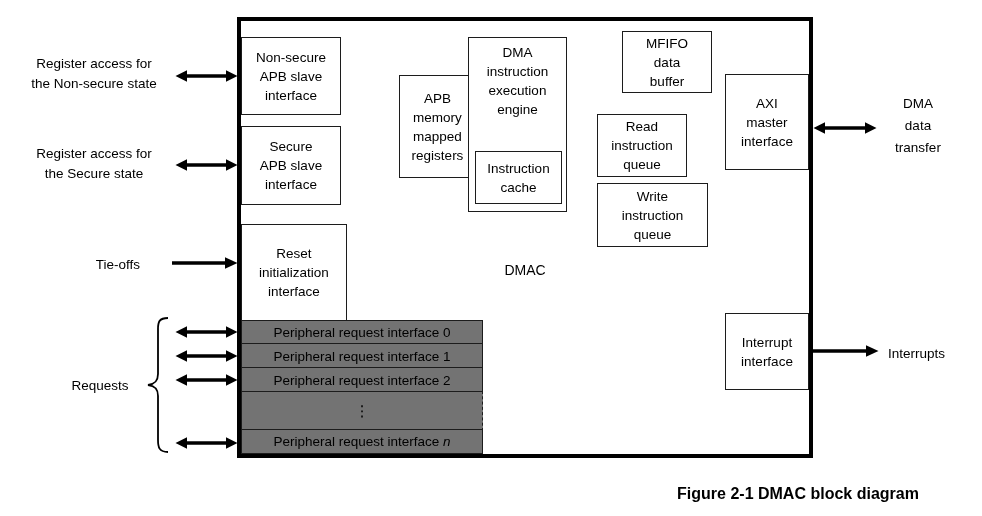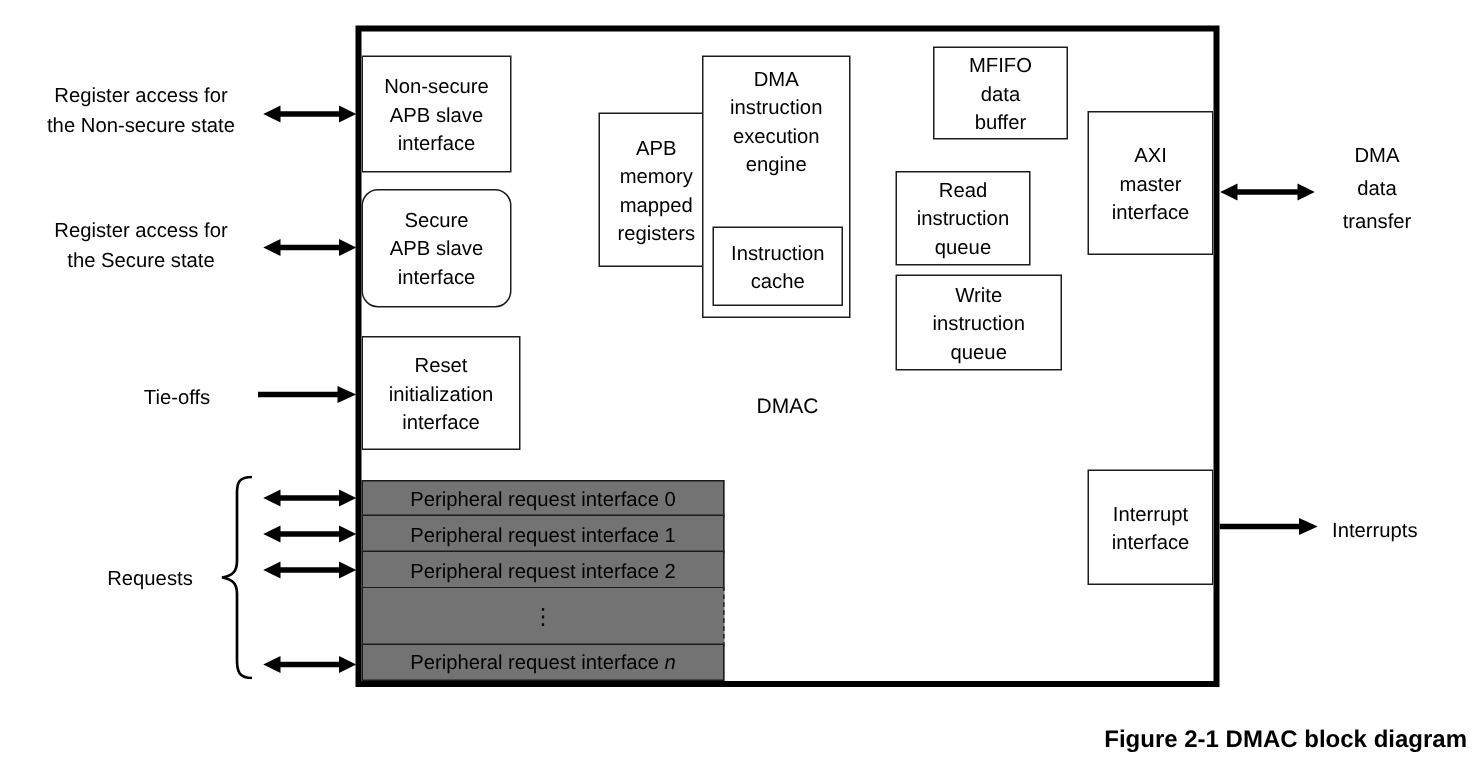--- a/index.html
+++ b/index.html
@@ -10,22 +10,22 @@
   .abs { position:absolute; box-sizing:border-box; }
   
   #main-box { left:237px; top:17px; width:576px; height:441px; border:4px solid #000; background:#fff; }
   
   .blk {
     border:1.5px solid #1c1c1c; background:#fff;
     display:flex; align-items:center; justify-content:center;
     text-align:center; font-size:13.5px; line-height:19px; white-space:pre-line;
   }
   .blk-nonsecure { left:241px; top:37px;  width:100px; height:78px; }
-  .blk-secure    { left:241px; top:126px; width:100px; height:79px;border-radius:11px; }
-  .blk-reset     { left:241px; top:224px; width:106px; height:76px; }
+  .blk-secure    { left:241px; top:126px; width:100px; height:79px; }
+  .blk-reset     { left:241px; top:224px; width:106px; height:97px; }
   .blk-apbreg    { left:367px; top:75px;  width:77px;  height:103px;margin-left:32px; }
   .blk-engine    { left:468px; top:37px;  width:99px;  height:175px; align-items:flex-start; padding-top:5px; }
   .blk-cache     { left:475px; top:151px; width:87px;  height:53px; }
   .blk-mfifo     { left:622px; top:31px;  width:90px;  height:62px; }
   .blk-readq     { left:597px; top:114px; width:90px;  height:63px; }
   .blk-writeq    { left:597px; top:183px; width:111px;  height:64px; }
   .blk-axi       { left:725px; top:74px;  width:84px;  height:96px; }
   .blk-irq       { left:725px; top:313px; width:84px;  height:77px; }
   
   .prow {
@@ -42,21 +42,21 @@
   .chip-label { left:485px; top:262px; width:80px; text-align:center; font-size:14px; }
   
   .xlabel { text-align:center; font-size:13.5px; line-height:20px; white-space:pre-line; }
   .lbl-reg-ns { left:8px;  top:54px;  width:172px; }
   .lbl-reg-s  { left:8px;  top:144px; width:172px; }
   .lbl-tie    { left:70px;  top:255px; width:96px; }
   .lbl-req    { left:52px;  top:376px; width:96px; }
   .lbl-dma    { left:880px; top:93px;  width:76px; line-height:22px; }
   .lbl-int    { left:888px; top:344px; width:90px; text-align:left; }
   
-  .caption { left:618px; top:485px; width:360px; text-align:right; font-size:16px; font-weight:bold; }
+  .caption { left:618px; top:485px; width:360px; text-align:center; font-size:16px; font-weight:bold; }
   
   .arr { position:absolute; display:block; }
   .a-ns   { left:175px; top:69px; }
   .a-s    { left:175px; top:158px; }
   .a-tie  { left:172px; top:256px; }
   .a-r0   { left:175px; top:325px; }
   .a-r1   { left:175px; top:349px; }
   .a-r2   { left:175px; top:373px; }
   .a-rn   { left:175px; top:436px; }
   .a-dma  { left:813px; top:121px; }

